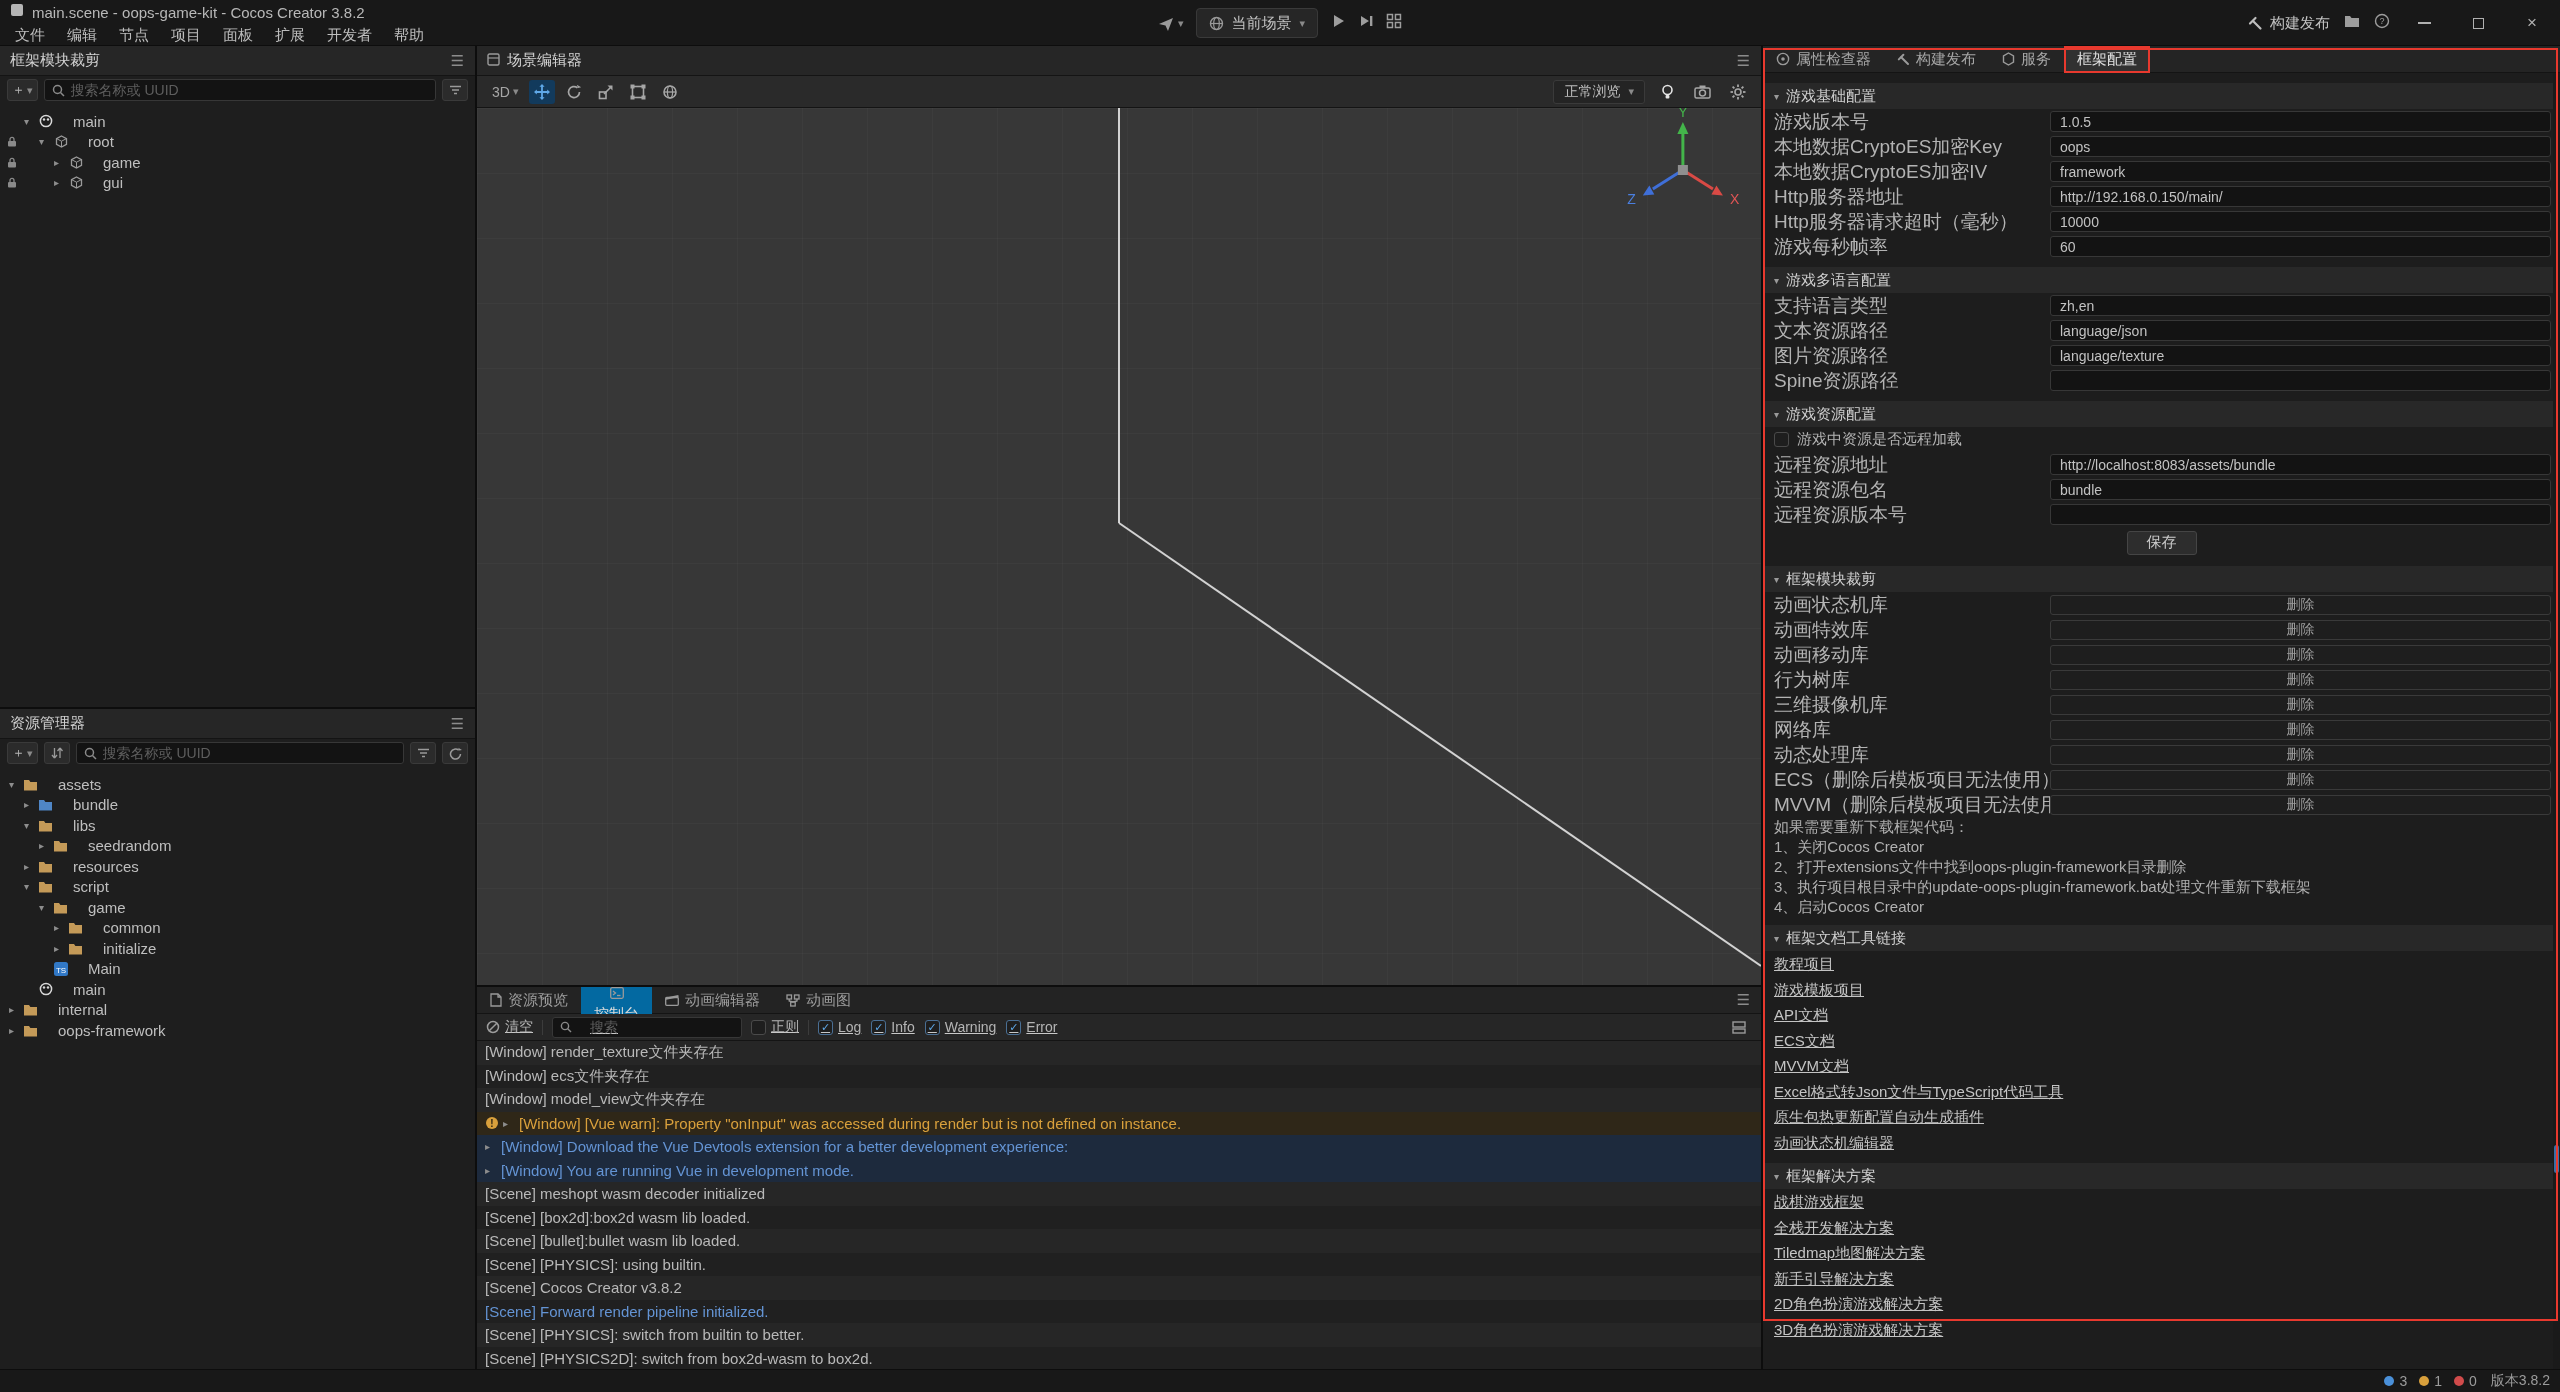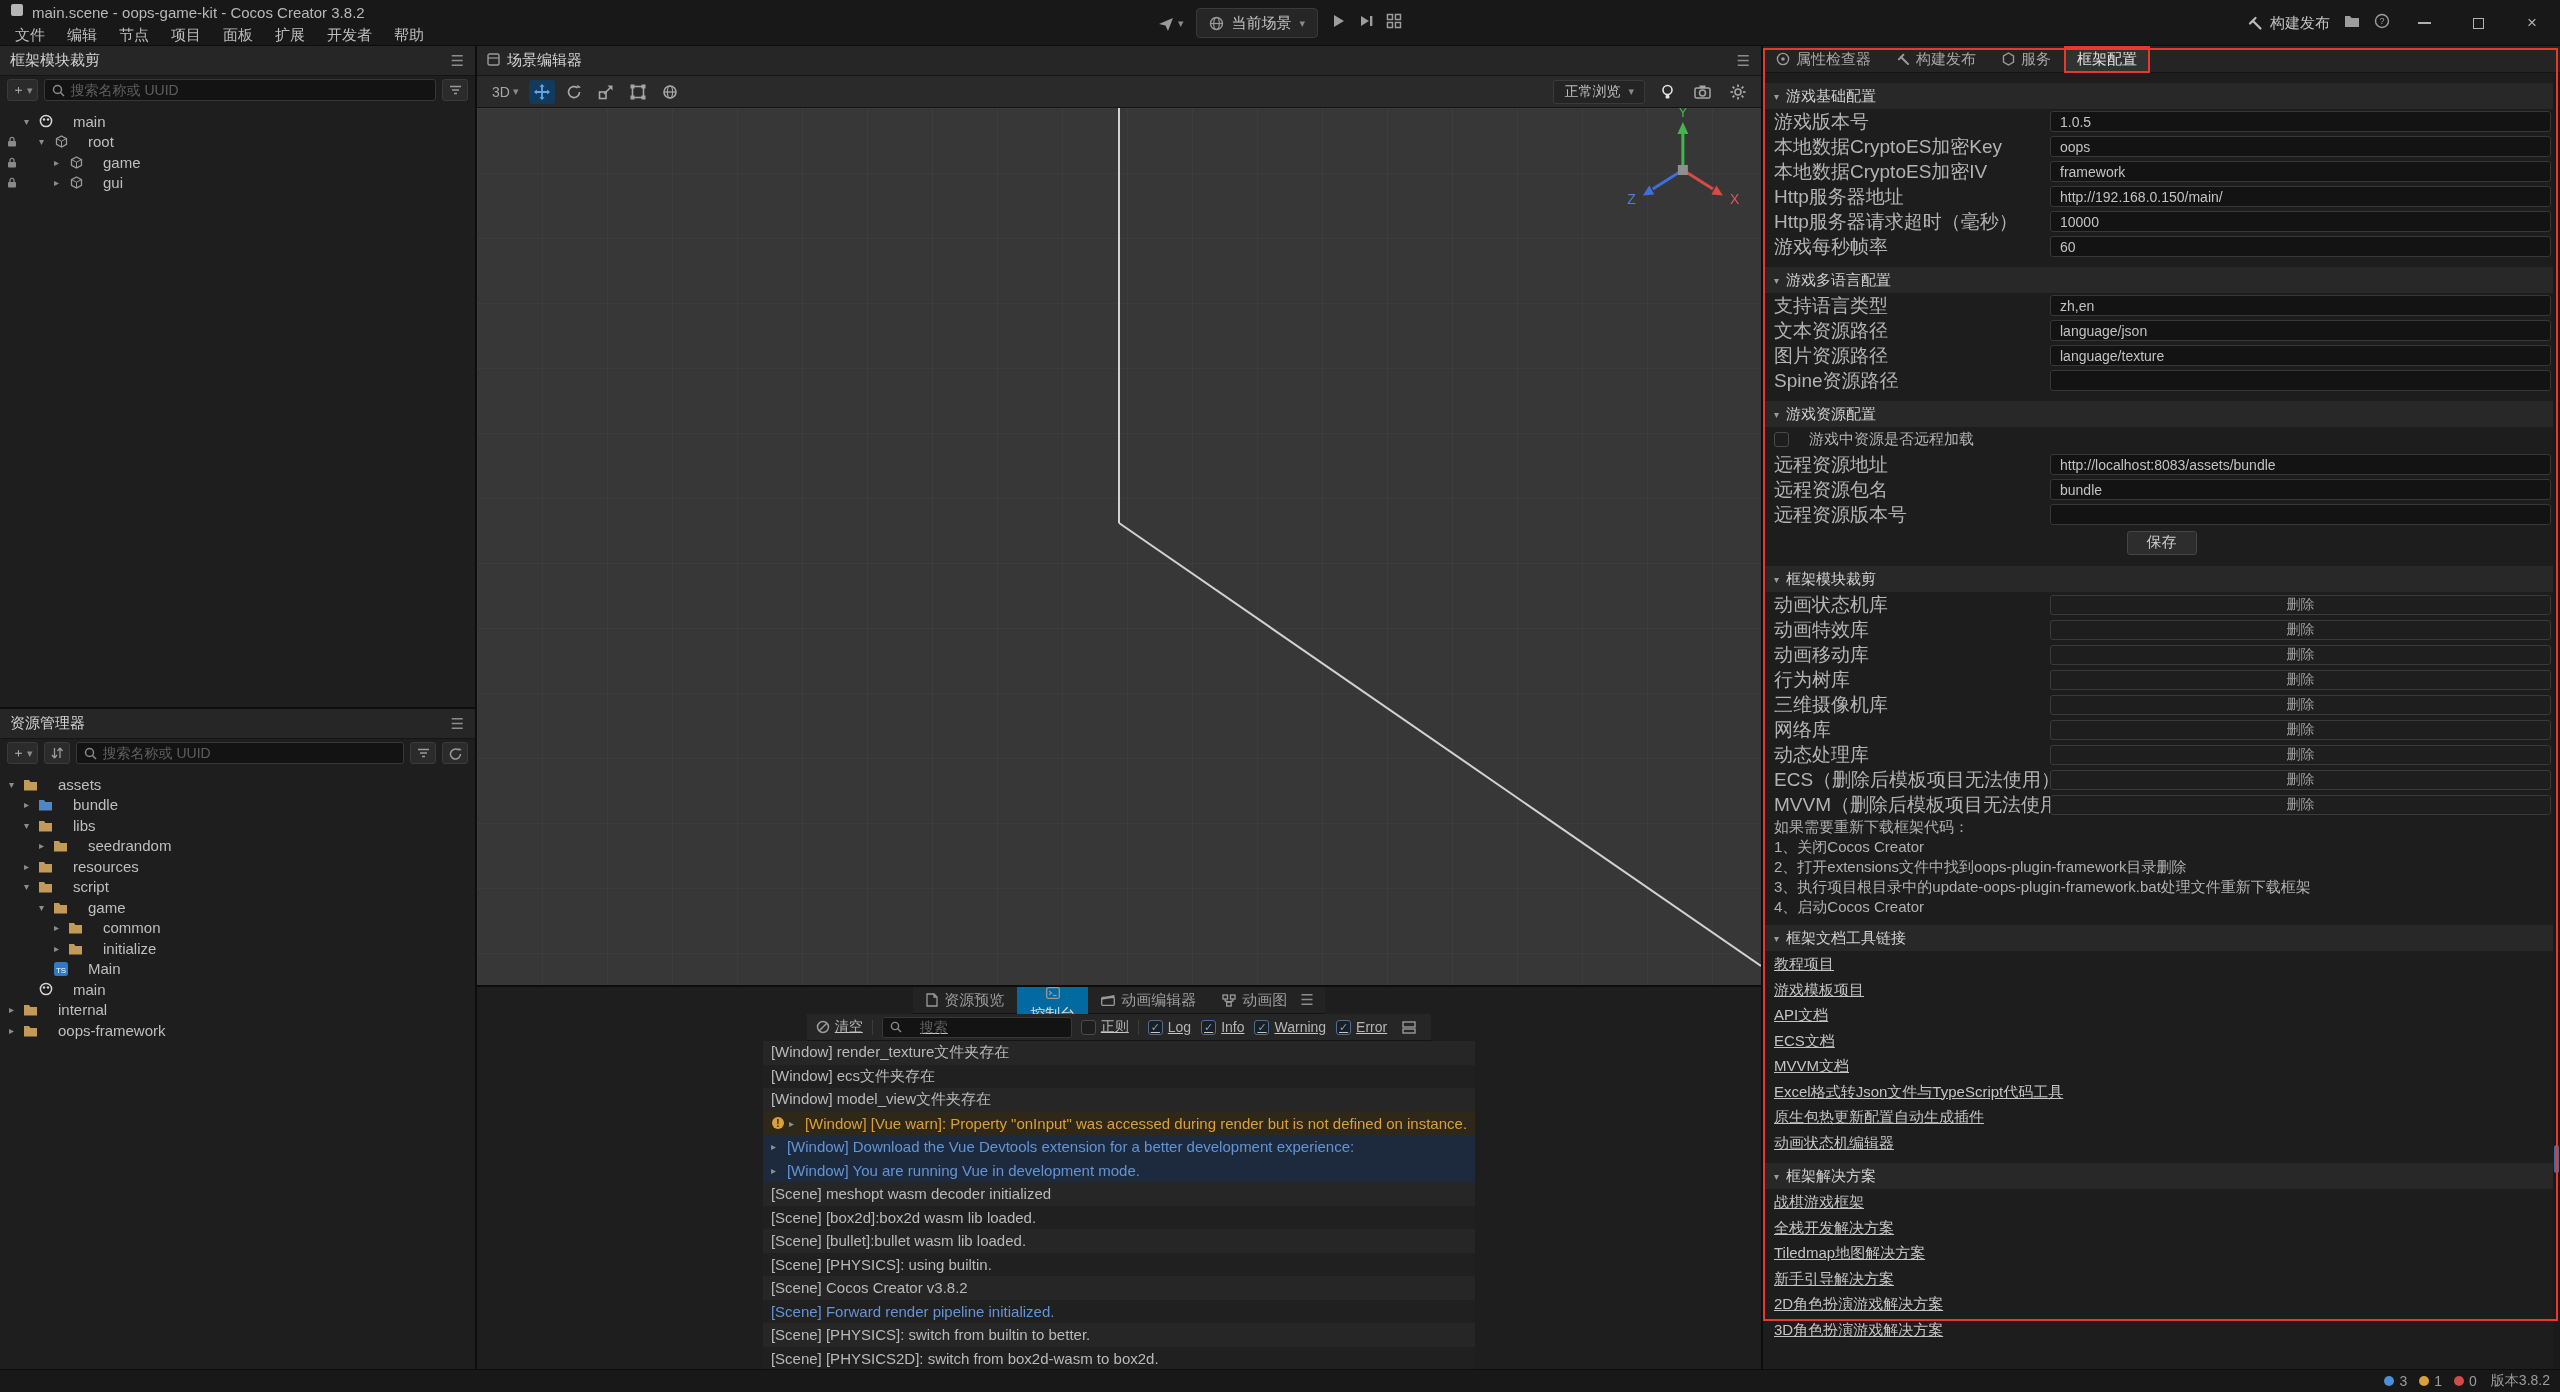--- a/index.html
+++ b/index.html
@@ -55,21 +55,21 @@
   .sc-tool{height:24px;min-width:26px;border-radius:3px;display:flex;align-items:center;justify-content:center;color:#a6a6a6;font-size:14px;padding:0 5px;gap:3px;}
   .sc-tool.active{background:#123a5c;color:#5fa8e8;}
   .sc-right{margin-left:auto;display:flex;align-items:center;gap:9px;}
   .view-select{display:flex;align-items:center;gap:8px;height:24px;background:#242424;border:1px solid #3a3a3a;border-radius:3px;padding:0 10px;font-size:14px;color:#bdbdbd;}
   .viewport{flex:1;position:relative;background:#373737;overflow:hidden;
     background-image:linear-gradient(rgba(255,255,255,.027) 1px,transparent 1px),linear-gradient(90deg,rgba(255,255,255,.027) 1px,transparent 1px);
     background-size:65px 65px;}
   .viewport svg{position:absolute;inset:0;width:100%;height:100%;}
 
   
-  .console{flex:1;border-top:2px solid #0d0d0d;align-items:center;}
+  .console{flex:1;border-top:2px solid #0d0d0d;}
   .console-tabs{height:27px;flex:none;background:#232323;border-bottom:1px solid #141414;display:flex;align-items:center;}
   .console-tab{height:27px;display:flex;align-items:center;gap:6px;padding:0 13px;font-size:15px;color:#9d9d9d;}
   .console-tab.active{background:#0369a1;color:#dcdcdc;flex-direction:column;}
   .ct-spacer{flex:1;}
   .console-toolbar{height:27px;flex:none;background:#262626;border-bottom:1px solid #141414;display:flex;align-items:center;gap:9px;padding:0 9px;text-decoration:underline;}
   .clear-btn{display:flex;align-items:center;gap:5px;font-size:14px;color:#b2b2b2;}
   .vsep{width:1px;height:15px;background:#3c3c3c;}
   .console-search{width:190px;height:21px;background:#131313;border:1px solid #373737;border-radius:3px;display:flex;align-items:center;gap:6px;padding:0 7px;flex:none;}
   .console-search input{flex:1;background:transparent;border:none;color:#bdbdbd;font-size:14px;min-width:0;margin-left:12px;}
   .console-search input::placeholder{color:#5e5e5e;}
@@ -91,21 +91,21 @@
   .insp-tab{height:27px;display:flex;align-items:center;gap:6px;padding:0 13px;font-size:15px;color:#a5a5a5;}
   .insp-tab.active{background:#313131;color:#e0e0e0;outline:2px solid #e8392e;outline-offset:-2px;}
   .insp-content{padding-top:10px;overflow:hidden;}
   .section-header{height:26px;background:#282828;display:flex;align-items:center;gap:7px;padding:0 11px;font-size:15px;color:#d0d0d0;margin-top:8px;}
   .insp-section:first-child .section-header{margin-top:0;}
   .chev{color:#9a9a9a;font-size:10px;}
   .prop-row{height:25px;display:flex;align-items:center;padding:0 9px 0 11px;}
   .prop-label{width:276px;flex:none;font-size:19px;color:#b3b3b3;white-space:nowrap;overflow:hidden;}
   .prop-input{flex:1;height:21px;background:#131313;border:1px solid #373737;border-radius:3px;color:#c2c2c2;font-size:14px;padding:0 9px;min-width:0;}
   .del-btn{flex:1;height:20px;background:#1e1e1e;border:1px solid #3a3a3a;border-radius:3px;color:#9c9c9c;font-size:14px;}
-  .checkbox-row{height:25px;display:flex;align-items:center;gap:20px;padding:0 11px;font-size:15px;color:#b3b3b3;}
+  .checkbox-row{height:25px;display:flex;align-items:center;gap:8px;padding:0 11px;font-size:15px;color:#b3b3b3;}
   .save-row{height:31px;display:flex;align-items:center;justify-content:center;}
   .save-btn{height:24px;padding:0 19px;background:#2d2d2d;border:1px solid #454545;border-radius:3px;color:#cccccc;font-size:15px;}
   .note-line{font-size:15px;color:#b0b0b0;line-height:20px;padding:0 11px;white-space:nowrap;overflow:hidden;}
   .link-line{line-height:25.5px;padding:0 11px;white-space:nowrap;}
   .doc-link{font-size:15px;color:#c4c4c4;text-decoration:underline;cursor:pointer;}
   .insp-scrollbar{position:absolute;top:27px;right:0;bottom:0;width:7px;background:#1a1a1a;}
   .insp-thumb{position:absolute;top:1072px;height:28px;left:1px;right:1px;background:#3d6ea5;border-radius:3px;}
   .annot-panel{position:absolute;top:2px;left:0;width:795px;height:1273px;border:2px solid #e8392e;pointer-events:none;z-index:9;}
 
   

